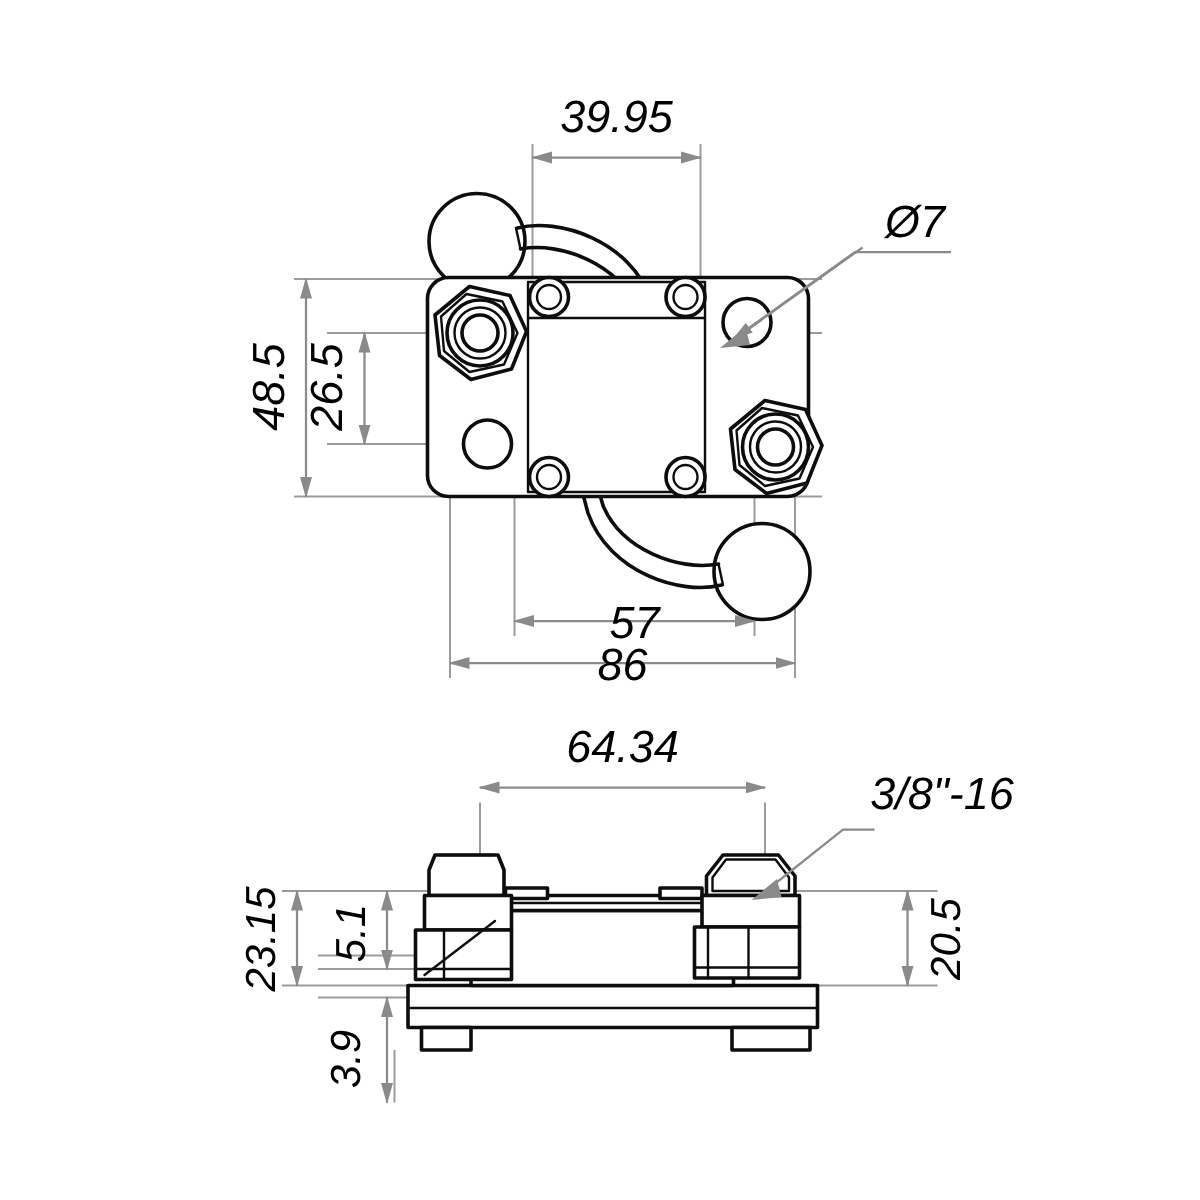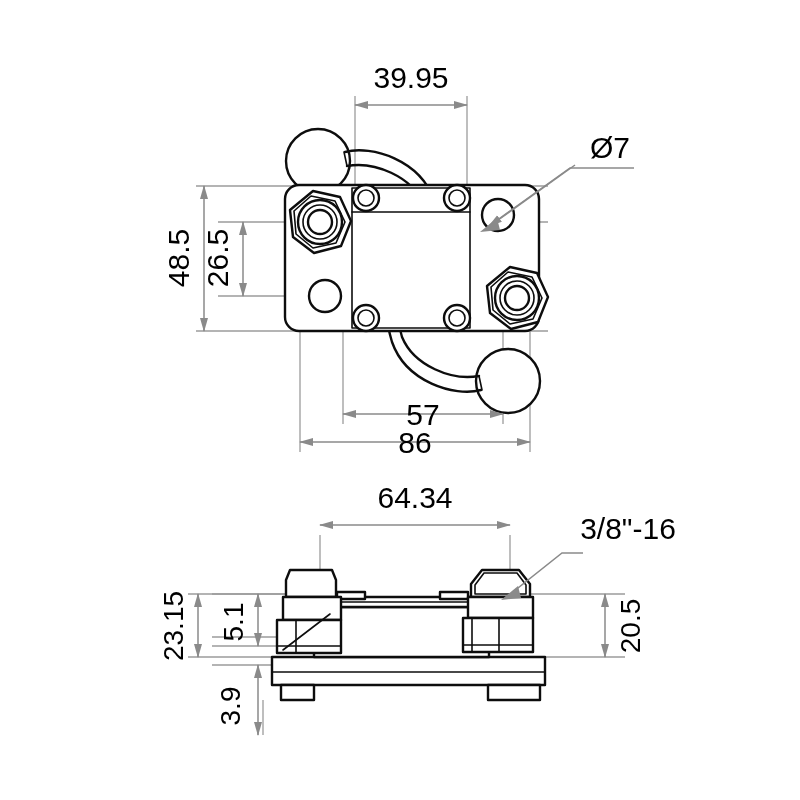--- a/index.html
+++ b/index.html
@@ -11,20 +11,21 @@
     width: 800px;
     height: 800px;
     font-family: "Liberation Sans", sans-serif;
     overflow: hidden;
   }
   #drawing-root {
     position: relative;
     width: 800px;
     height: 800px;
     background: #ffffff;
+    font-style: italic;
   }
   svg.tech-drawing {
     display: block;
     width: 800px;
     height: 800px;
   }
   
   .part-outline {
     fill: #ffffff;
     stroke: #0d0d0d;

